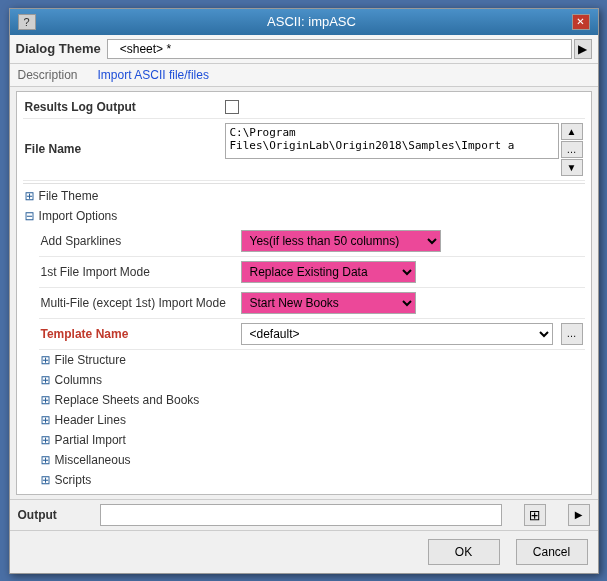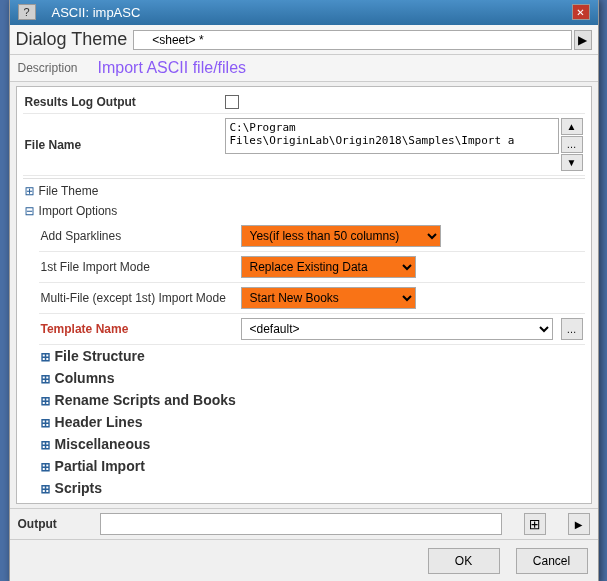--- a/index.html
+++ b/index.html
@@ -25,21 +25,21 @@
       padding: 5px 8px;
       display: flex;
       align-items: center;
       justify-content: space-between;
       height: 26px;
     }
     .title-bar-text {
       font-size: 13px;
       font-weight: normal;
       flex: 1;
-      text-align: left;
+      text-align: center;
       margin-left: 16px;
     }
     .title-bar-buttons {
       display: flex;
       gap: 2px;
     }
     .title-btn {
       width: 18px;
       height: 16px;
       background: #d0d0d0;
@@ -56,31 +56,32 @@
       color: white;
     }
     .toolbar-row {
       display: flex;
       align-items: center;
       padding: 4px 6px;
       border-bottom: 1px solid #ccc;
       background: #f5f5f5;
     }
     .toolbar-label {
-      font-size: 18px;
+      font-size: 13px;
       color: #333;
       margin-right: 6px;
       white-space: nowrap;
+      font-weight: bold;
     }
     .toolbar-input {
       flex: 1;
       height: 20px;
       border: 1px solid #aaa;
       background: white;
-      padding: 0 18px;
+      padding: 0 12px;
       font-size: 12px;
     }
     .toolbar-arrow {
       width: 18px;
       height: 20px;
       background: #e0e0e0;
       border: 1px solid #aaa;
       display: flex;
       align-items: center;
       justify-content: center;
@@ -93,22 +94,22 @@
       padding: 4px 8px;
       border-bottom: 1px solid #ccc;
       background: #f5f5f5;
     }
     .desc-label {
       font-size: 12px;
       color: #666;
       margin-right: 20px;
     }
     .desc-value {
-      font-size: 16px;
-      color: #8b5cf6;
+      font-size: 12px;
+      color: #1d4ed8;
     }
     .form-row {
       display: flex;
       align-items: center;
       padding: 4px 2px;
       border-bottom: 1px solid #e8e8e8;
     }
     .form-label {
       width: 200px;
       font-size: 12px;
@@ -176,21 +177,21 @@
       color: #2a6099;
     }
     .section-header.expand-icon::before {
       content: '⊞';
       font-size: 12px;
       color: #2a6099;
     }
     .select-control {
       height: 22px;
       border: 1px solid #aaa;
-      background: #f97316;
+      background: #ec4899;
       font-size: 12px;
       padding: 0 4px;
       cursor: pointer;
     }
     .select-wide {
       width: 200px;
     }
     .select-medium {
       width: 175px;
     }
@@ -219,24 +220,23 @@
       font-size: 10px;
     }
     .sub-items {
       padding-left: 16px;
     }
     .sub-item {
       display: flex;
       align-items: flex-end;
       padding: 3px 2px;
       gap: 4px;
-      font-size: 14px;
-      color: #333;
-      cursor: pointer;
-      font-weight: bold;
+      font-size: 12px;
+      color: #333;
+      cursor: pointer;
     }
     .sub-item::before {
       content: '⊞';
       font-size: 12px;
       color: #2a6099;
     }
     .output-row {
       display: flex;
       align-items: center;
       padding: 4px 8px;
@@ -403,30 +403,30 @@
           </div>
         </div>
 
         <div class="sub-item">
           <span>File Structure</span>
         </div>
         <div class="sub-item">
           <span>Columns</span>
         </div>
         <div class="sub-item">
-          <span>Rename Scripts and Books</span>
+          <span>Replace Sheets and Books</span>
         </div>
         <div class="sub-item">
           <span>Header Lines</span>
         </div>
         <div class="sub-item">
+          <span>Partial Import</span>
+        </div>
+        <div class="sub-item">
           <span>Miscellaneous</span>
-        </div>
-        <div class="sub-item">
-          <span>Partial Import</span>
         </div>
         <div class="sub-item">
           <span>Scripts</span>
         </div>
       </div>
 
     </div>
   </div>
 
   <div class="output-row">

